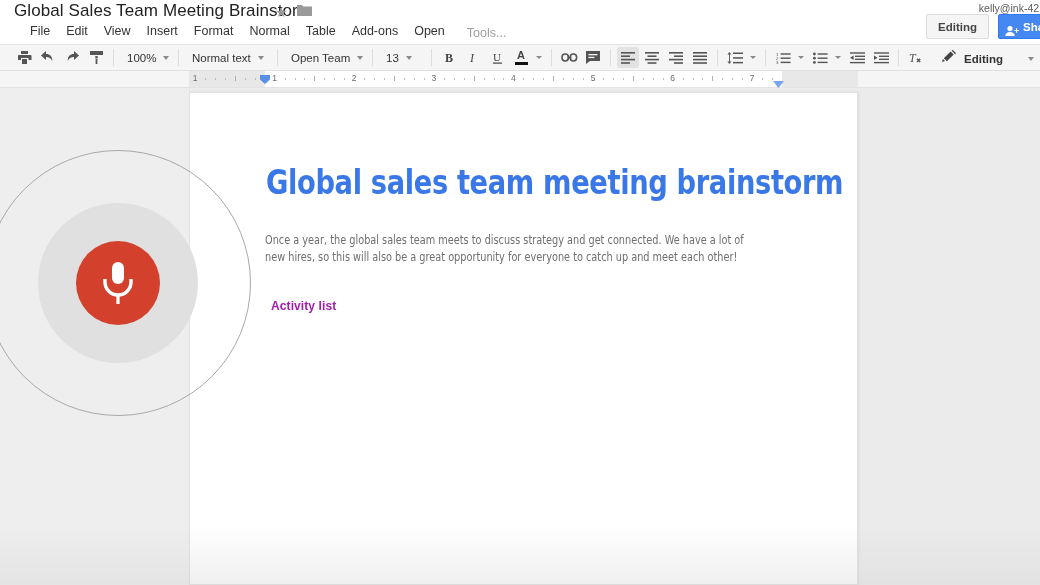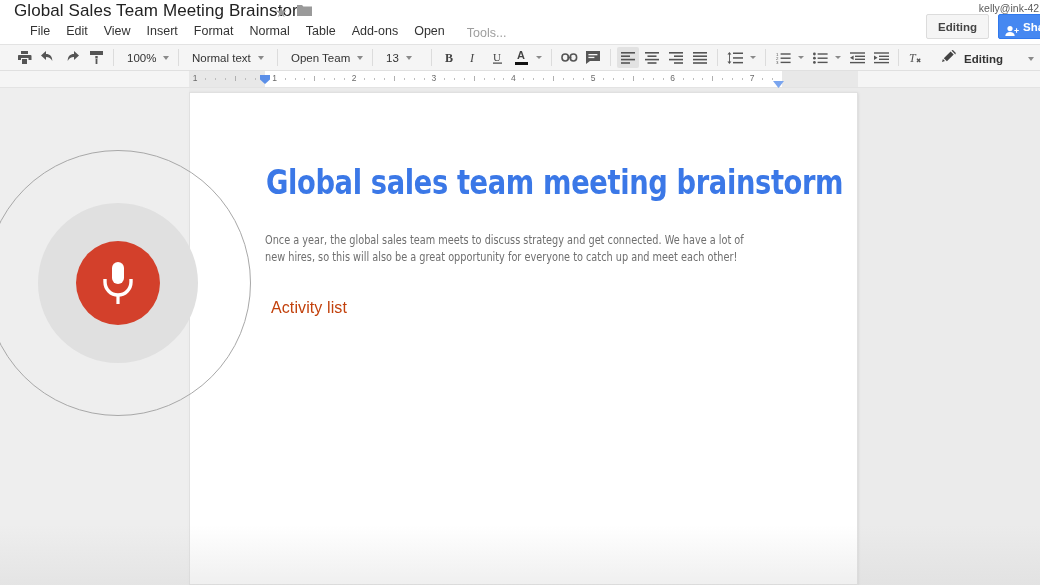--- a/index.html
+++ b/index.html
@@ -130,21 +130,21 @@
     transform:scaleX(.92); transform-origin:left center;
   }
   .doc-p {
     position:absolute; left:75px; top:139px; width:528px;
     font-family:"DejaVu Sans Condensed","Liberation Sans Narrow","Liberation Sans", sans-serif;
     font-size:11.4px; color:#6f6f6f; line-height:17px;
     transform:scaleX(.95); transform-origin:left top;
   }
   .doc-h2 {
     position:absolute; left:81px; top:206px;
-    font-size:16px; color:#c2410c; font-weight:normal; letter-spacing:.1px;
+    font-size:12px; color:#a21caf; font-weight:bold; letter-spacing:.1px;
   }
   .doc-bullet {
     position:absolute; left:99px; top:248px; display:flex; align-items:flex-start;
   }
   .bullet-dot {
     width:4px; height:4px; border-radius:50%; background:#222; margin-top:7px; margin-right:14px;
   }
   .bullet-text {
     font-family:"DejaVu Sans Condensed","Liberation Sans Narrow","Liberation Sans", sans-serif;
     font-size:12.4px; color:#1b1b1b; white-space:nowrap; font-weight:600;

